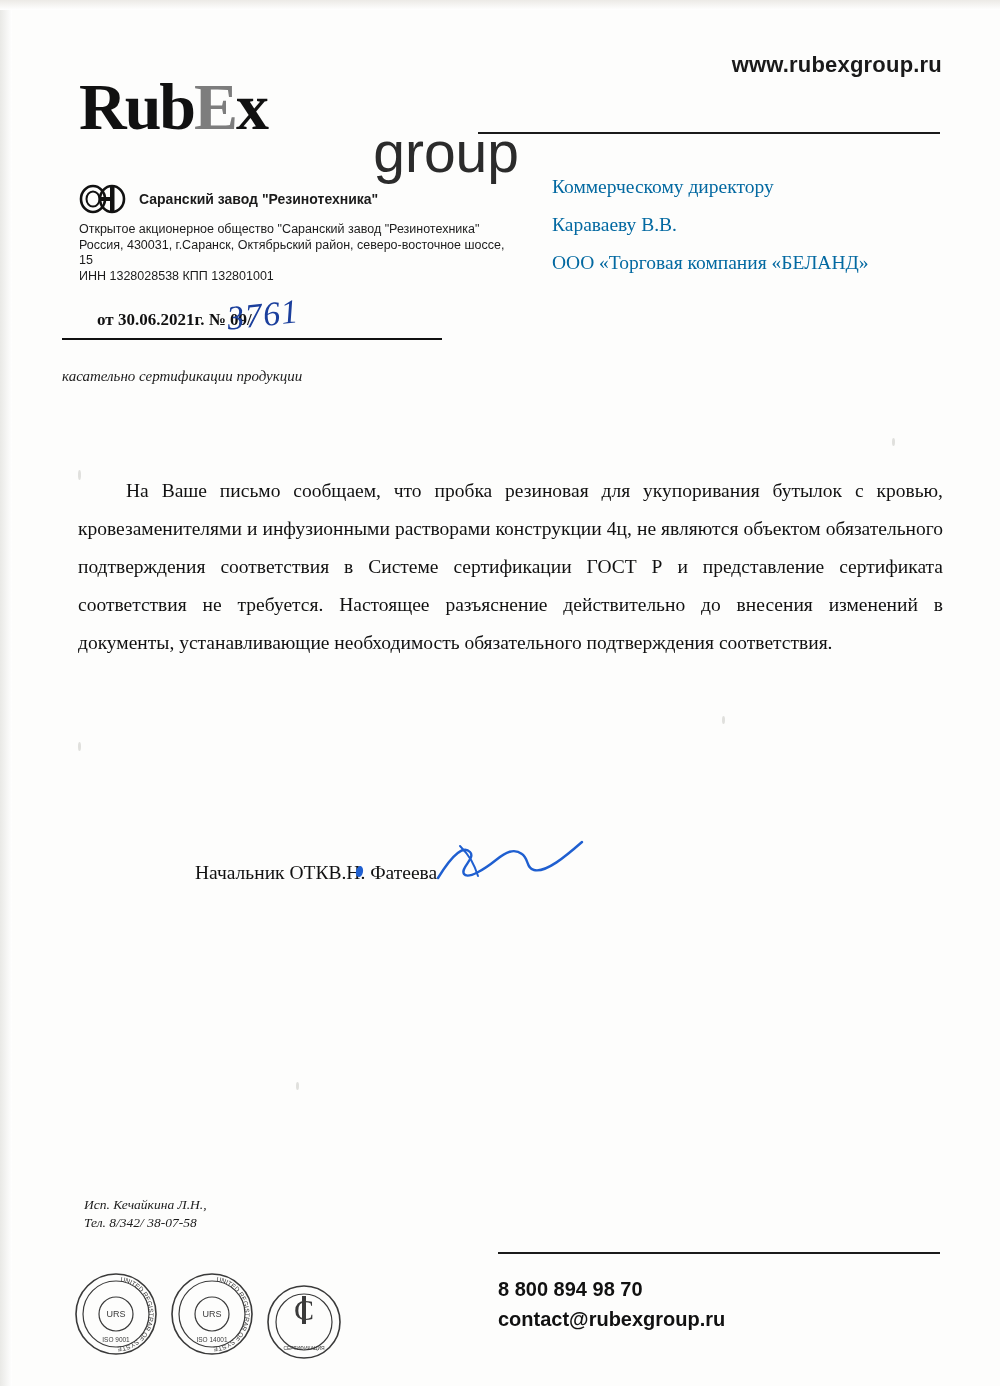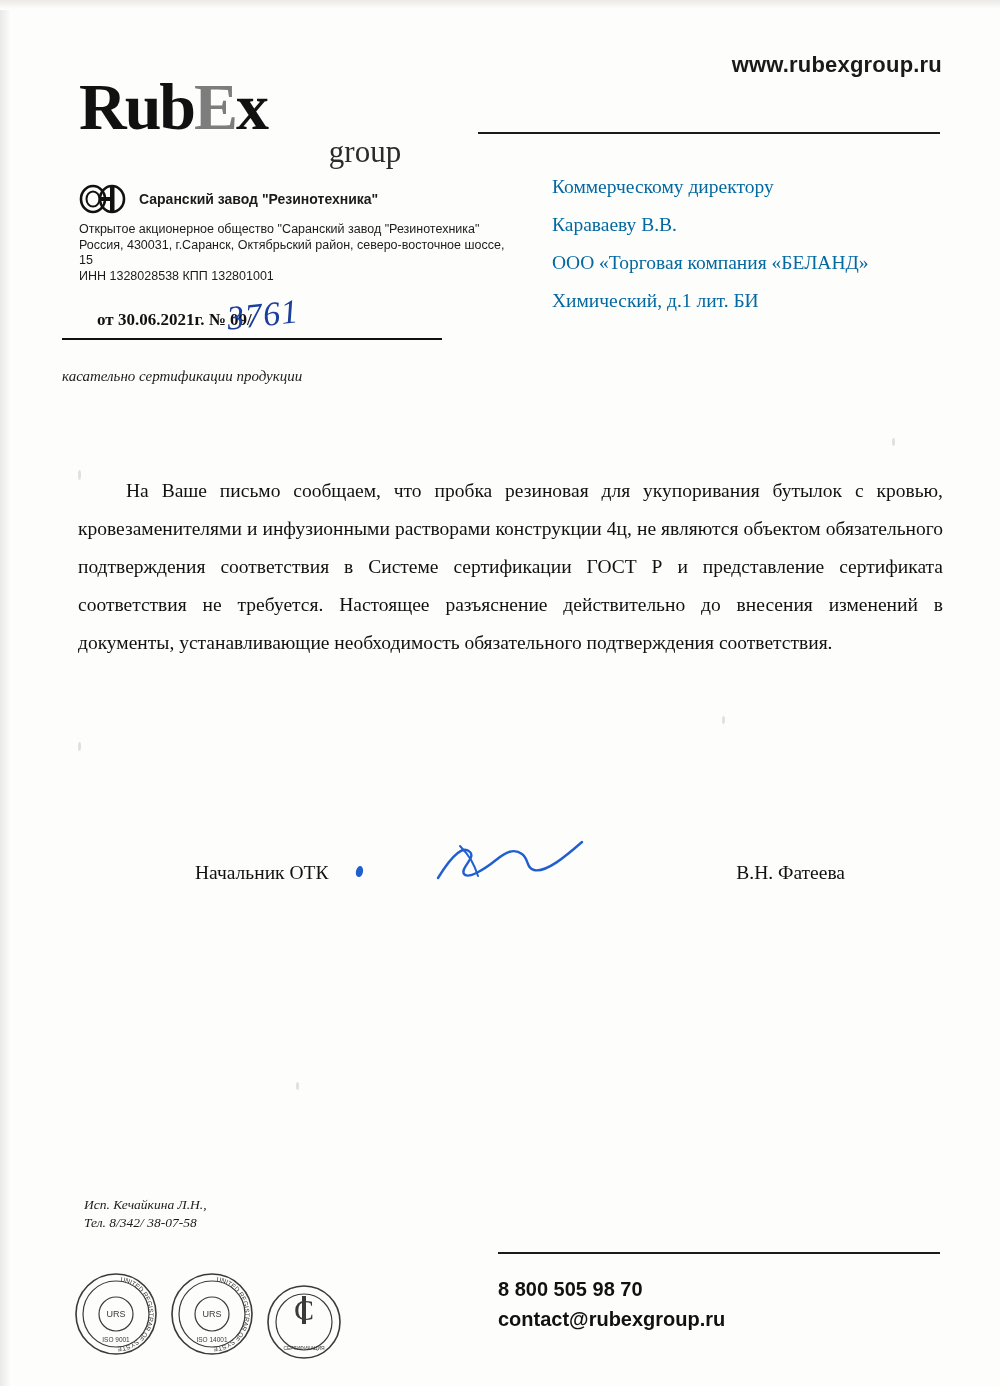--- a/index.html
+++ b/index.html
@@ -56,25 +56,25 @@
     font-weight: bold;
     font-size: 66px;
     line-height: 58px;
     letter-spacing: -2px;
     color: #111;
   }
   .logo-rubex .mid {
     color: #7d7d7d;
   }
   .logo-group {
-    font-family: Liberation Serif, serif;
-    font-size: 31px;
+    font-family: Liberation Sans, sans-serif;
+    font-size: 57px;
     line-height: 44px;
     color: #2b2b2b;
-    text-align: center;
+    text-align: right;
     margin-left: 132px;
     margin-top: -6px;
     letter-spacing: 0px;
   }
 
   .plant-line {
     margin-top: 10px;
     display: flex;
     align-items: center;
     gap: 8px;
@@ -181,21 +181,21 @@
     text-indent: 48px;
   }
 
   
   .sign-row {
     position: absolute;
     left: 195px;
     top: 862px;
     width: 650px;
     display: flex;
-    justify-content: space-between;
+    justify-content: flex-start;
     align-items: baseline;
     font-family: "Liberation Serif", serif;
     font-size: 19.5px;
     color: #111;
   }
   .signature-mark {
     position: absolute;
     left: 430px;
     top: 838px;
     width: 170px;
@@ -307,21 +307,20 @@
     <div class="ref-underline"></div>
   </div>
 
   <div class="subject">касательно сертификации продукции</div>
 
   <div class="addr-rule"></div>
   <div class="addressee">
     <div>Коммерческому директору</div>
     <div>Караваеву В.В.</div>
     <div>ООО «Торговая компания «БЕЛАНД»</div>
-    <div>Химический, д.1 лит. БИ</div>
   </div>
 
   <div class="body-text">
     <p>На Ваше письмо сообщаем, что пробка резиновая для укупоривания бутылок с кровью, кровезаменителями и инфузионными растворами конструкции 4ц, не являются объектом обязательного подтверждения соответствия в Системе сертификации ГОСТ Р и представление сертификата соответствия не требуется. Настоящее разъяснение действительно до внесения изменений в документы, устанавливающие необходимость обязательного подтверждения соответствия.</p>
   </div>
 
   <div class="sign-row">
     <div>Начальник ОТК</div>
     <div>В.Н. Фатеева</div>
   </div>
@@ -333,21 +332,21 @@
     </svg>
   </div>
 
   <div class="executor">
     <div>Исп. Кечайкина Л.Н.,</div>
     <div>Тел. 8/342/ 38-07-58</div>
   </div>
 
   <div class="footer-rule"></div>
   <div class="footer-contacts">
-    <div>8 800 505 98 70</div>
+    <div>8 800 894 98 70</div>
     <div>contact@rubexgroup.ru</div>
   </div>
 
   <div class="cert-marks">
     <div class="cert-seal">
       <svg width="84" height="84" viewBox="0 0 84 84">
         <circle cx="42" cy="42" r="40" fill="none" stroke="#3a3a3a" stroke-width="1.6"></circle>
         <circle cx="42" cy="42" r="33" fill="none" stroke="#3a3a3a" stroke-width="1.2"></circle>
         <circle cx="42" cy="42" r="17" fill="none" stroke="#3a3a3a" stroke-width="1.2"></circle>
         <text x="42" y="45" text-anchor="middle" font-family="Liberation Sans, sans-serif" font-size="9" fill="#3a3a3a">URS</text>

